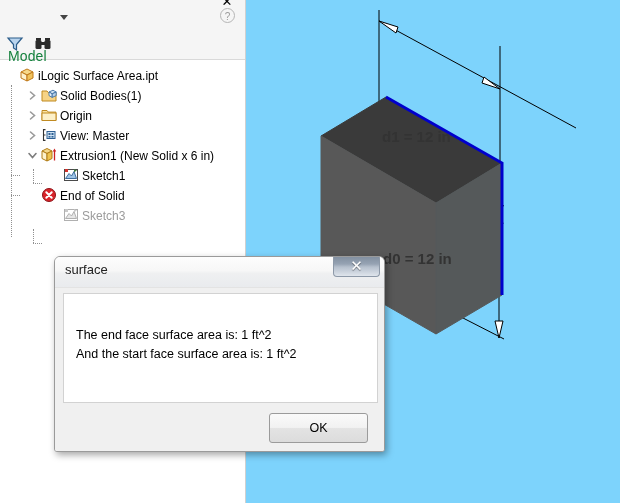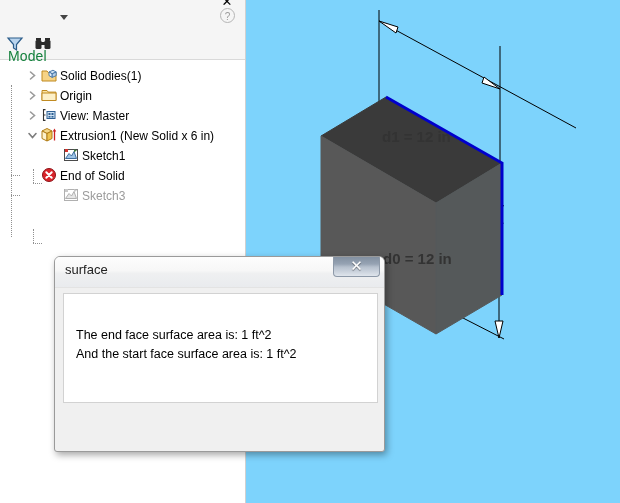--- a/index.html
+++ b/index.html
@@ -170,20 +170,25 @@
           <rect x="7" y="7" width="4" height="3" fill="#2b2b2b"></rect>
           <rect x="2" y="3" width="5" height="2.5" fill="#2b2b2b"></rect>
           <rect x="11" y="3" width="5" height="2.5" fill="#2b2b2b"></rect>
         </svg>
       </span>
     </div>
   </div>
 
   <div id="tree">
 
+  <div class="row"><span class="ico" style="margin-left: 19px;"><svg width="16" height="16" viewBox="0 0 16 16">
+            <polygon points="2,5 8,2 14,5 8,8" fill="#f7d98a" stroke="#c07818" stroke-width="1"></polygon>
+            <polygon points="2,5 8,8 8,14 2,11" fill="#fdf1cd" stroke="#c07818" stroke-width="1"></polygon>
+            <polygon points="14,5 8,8 8,14 14,11" fill="#f0c35e" stroke="#c07818" stroke-width="1"></polygon>
+          </svg></span><span class="lbl">iLogic Surface Area.ipt</span></div>
       <div class="row"><span class="twisty" style="left: 27px;">
           <svg width="11" height="11" viewBox="0 0 11 11">
             <path d="M3.5 2 L7.5 5.5 L3.5 9" fill="none" stroke="#9a9a9a" stroke-width="1.6" stroke-linecap="round"></path>
           </svg>
         </span><span class="ico" style="margin-left: 41px;"><svg width="16" height="16" viewBox="0 0 16 16">
             <path d="M1 4 h5 l1.3 1.6 H15 V14 H1 Z" fill="#f6d386" stroke="#c08a21" stroke-width="1"></path>
             <polygon points="8,5 12,3.2 15.2,5 11.2,6.8" fill="#cfe2f3" stroke="#3d6fa5" stroke-width=".9"></polygon>
             <polygon points="8,5 11.2,6.8 11.2,10.4 8,8.6" fill="#e8f1fa" stroke="#3d6fa5" stroke-width=".9"></polygon>
             <polygon points="15.2,5 11.2,6.8 11.2,10.4 15.2,8.6" fill="#b7d1ea" stroke="#3d6fa5" stroke-width=".9"></polygon>
           </svg></span><span class="lbl">Solid Bodies(1)</span></div>
@@ -254,13 +259,16 @@
     <div id="dlg-close">✕</div>
   </div>
 
   <div id="dlg-body">
     <div id="dlg-msg">
       <div>The end face surface area is: 1 ft^2</div>
       <div>And the start face surface area is: 1 ft^2</div>
     </div>
   </div>
 
+  <div id="dlg-footer">
+    <button id="ok-btn">OK</button>
+  </div>
 </div>
 
 </body></html>

